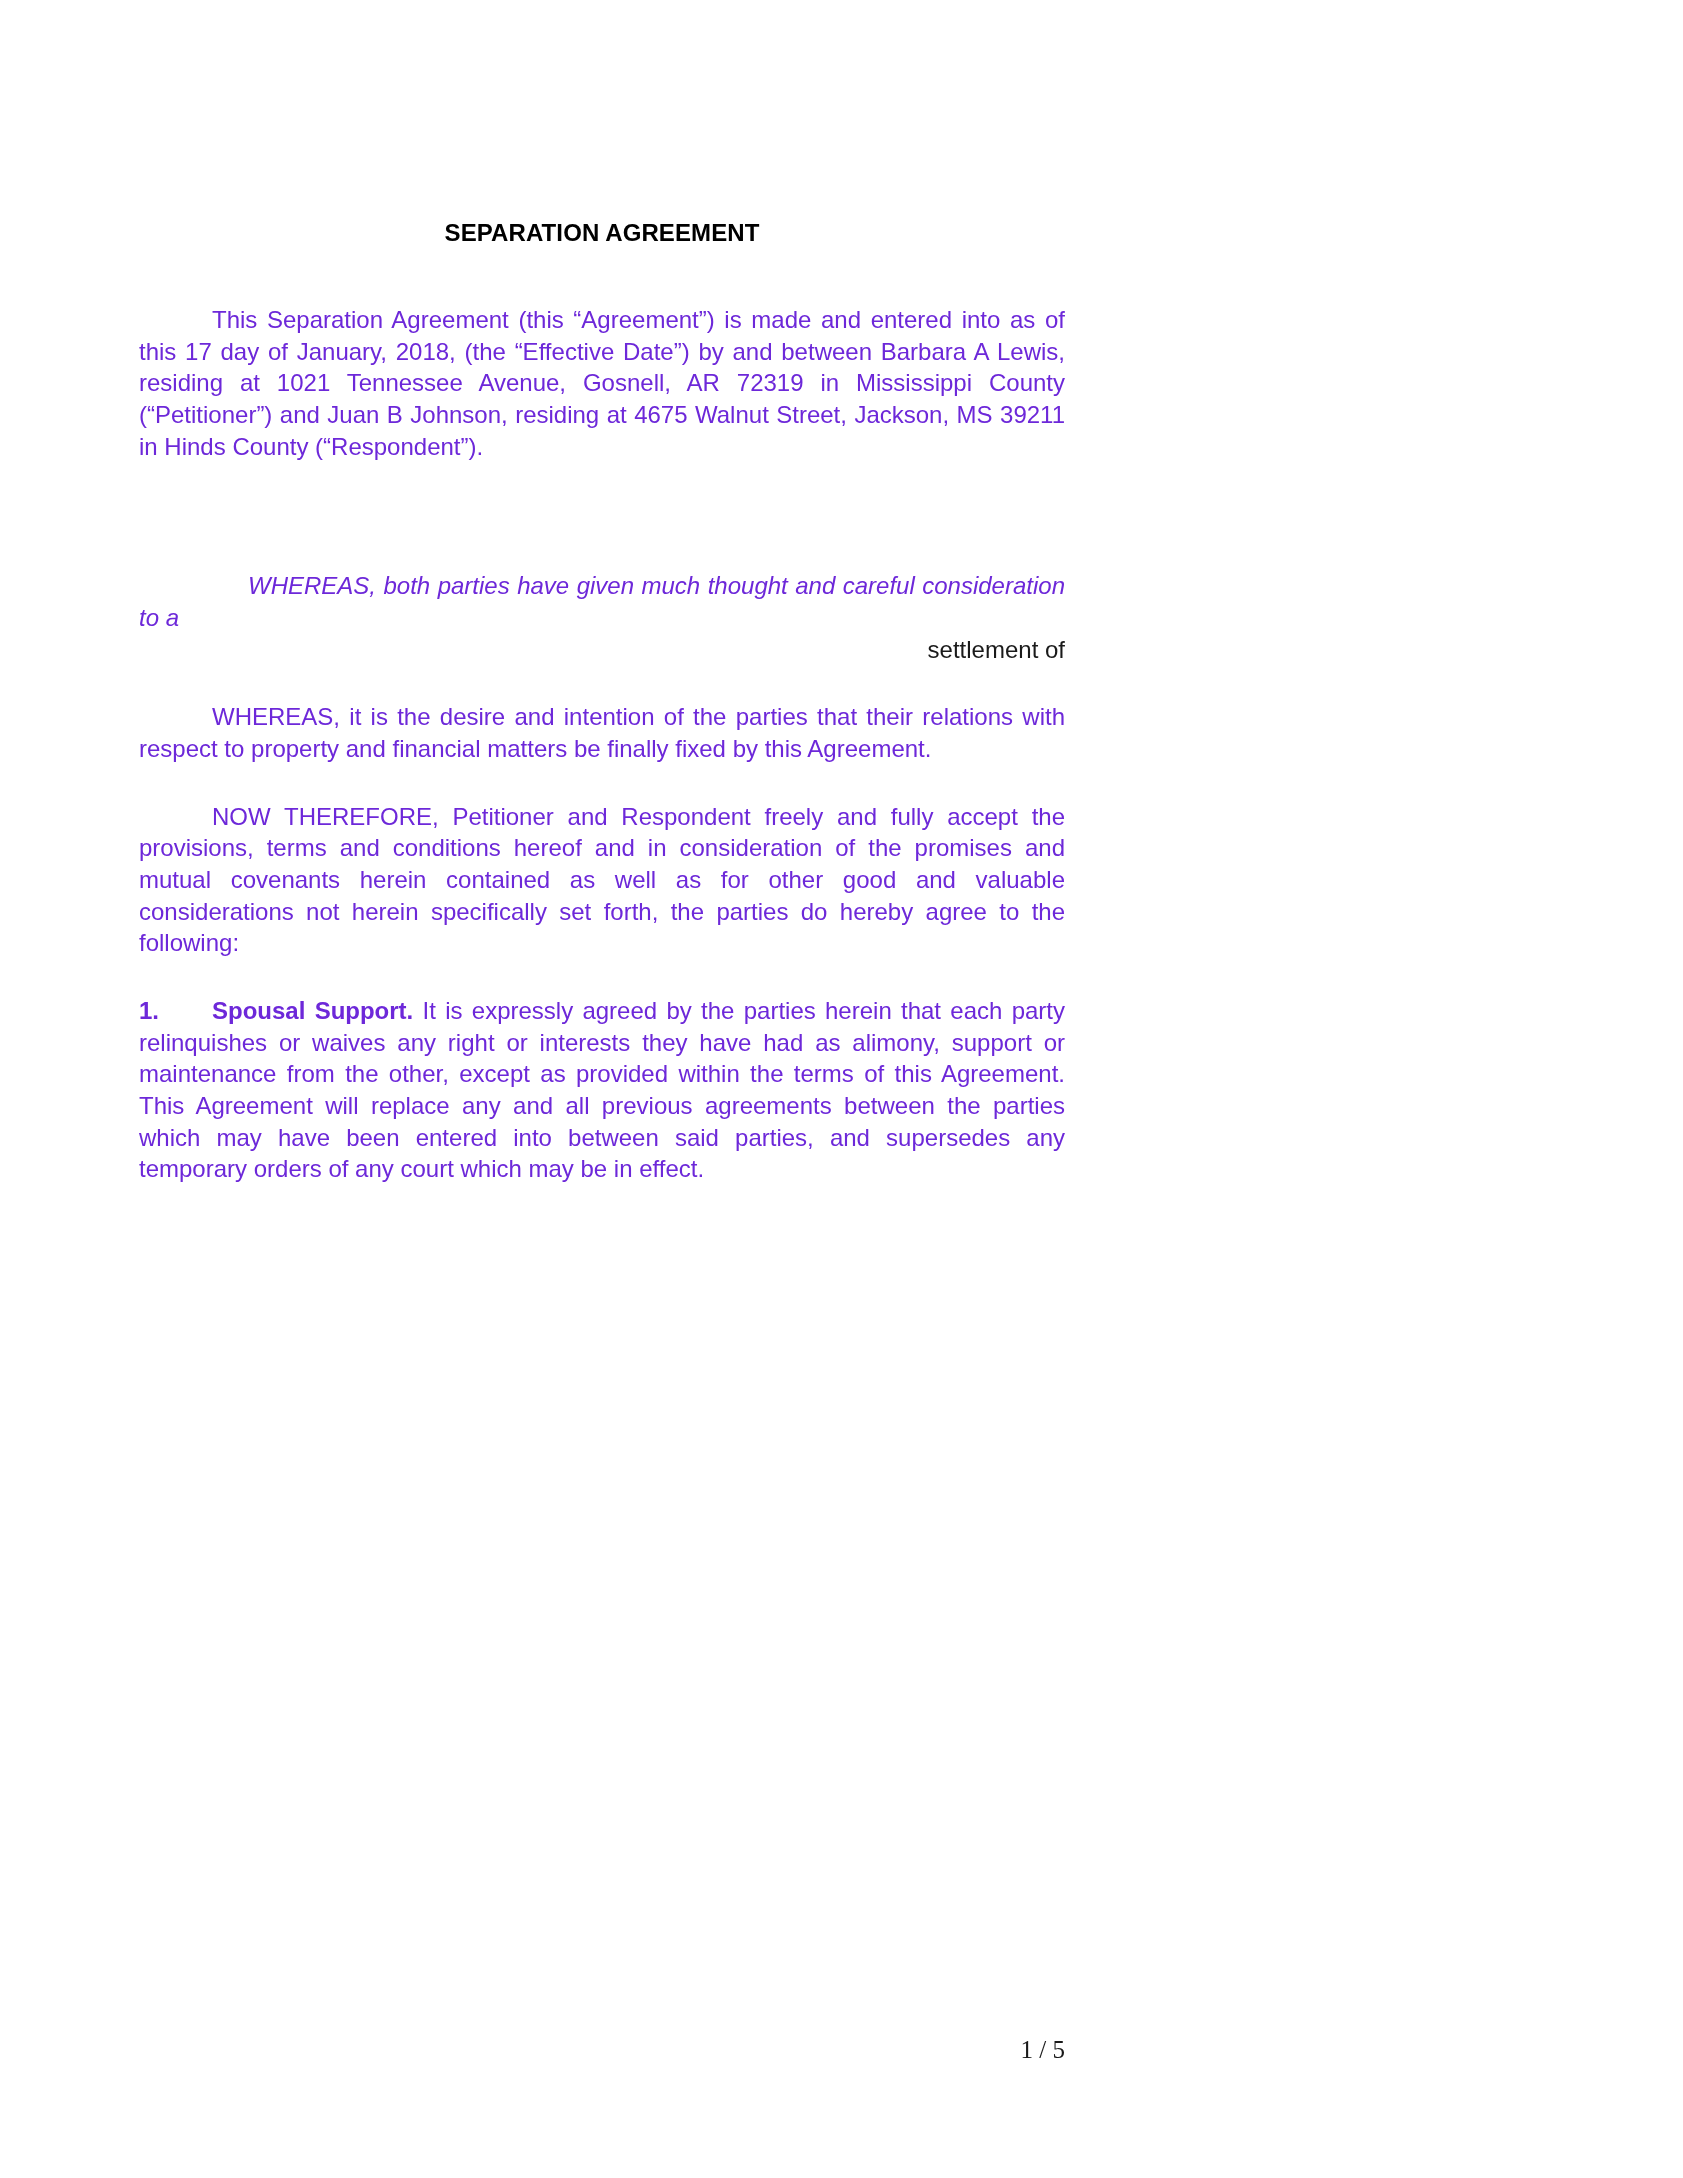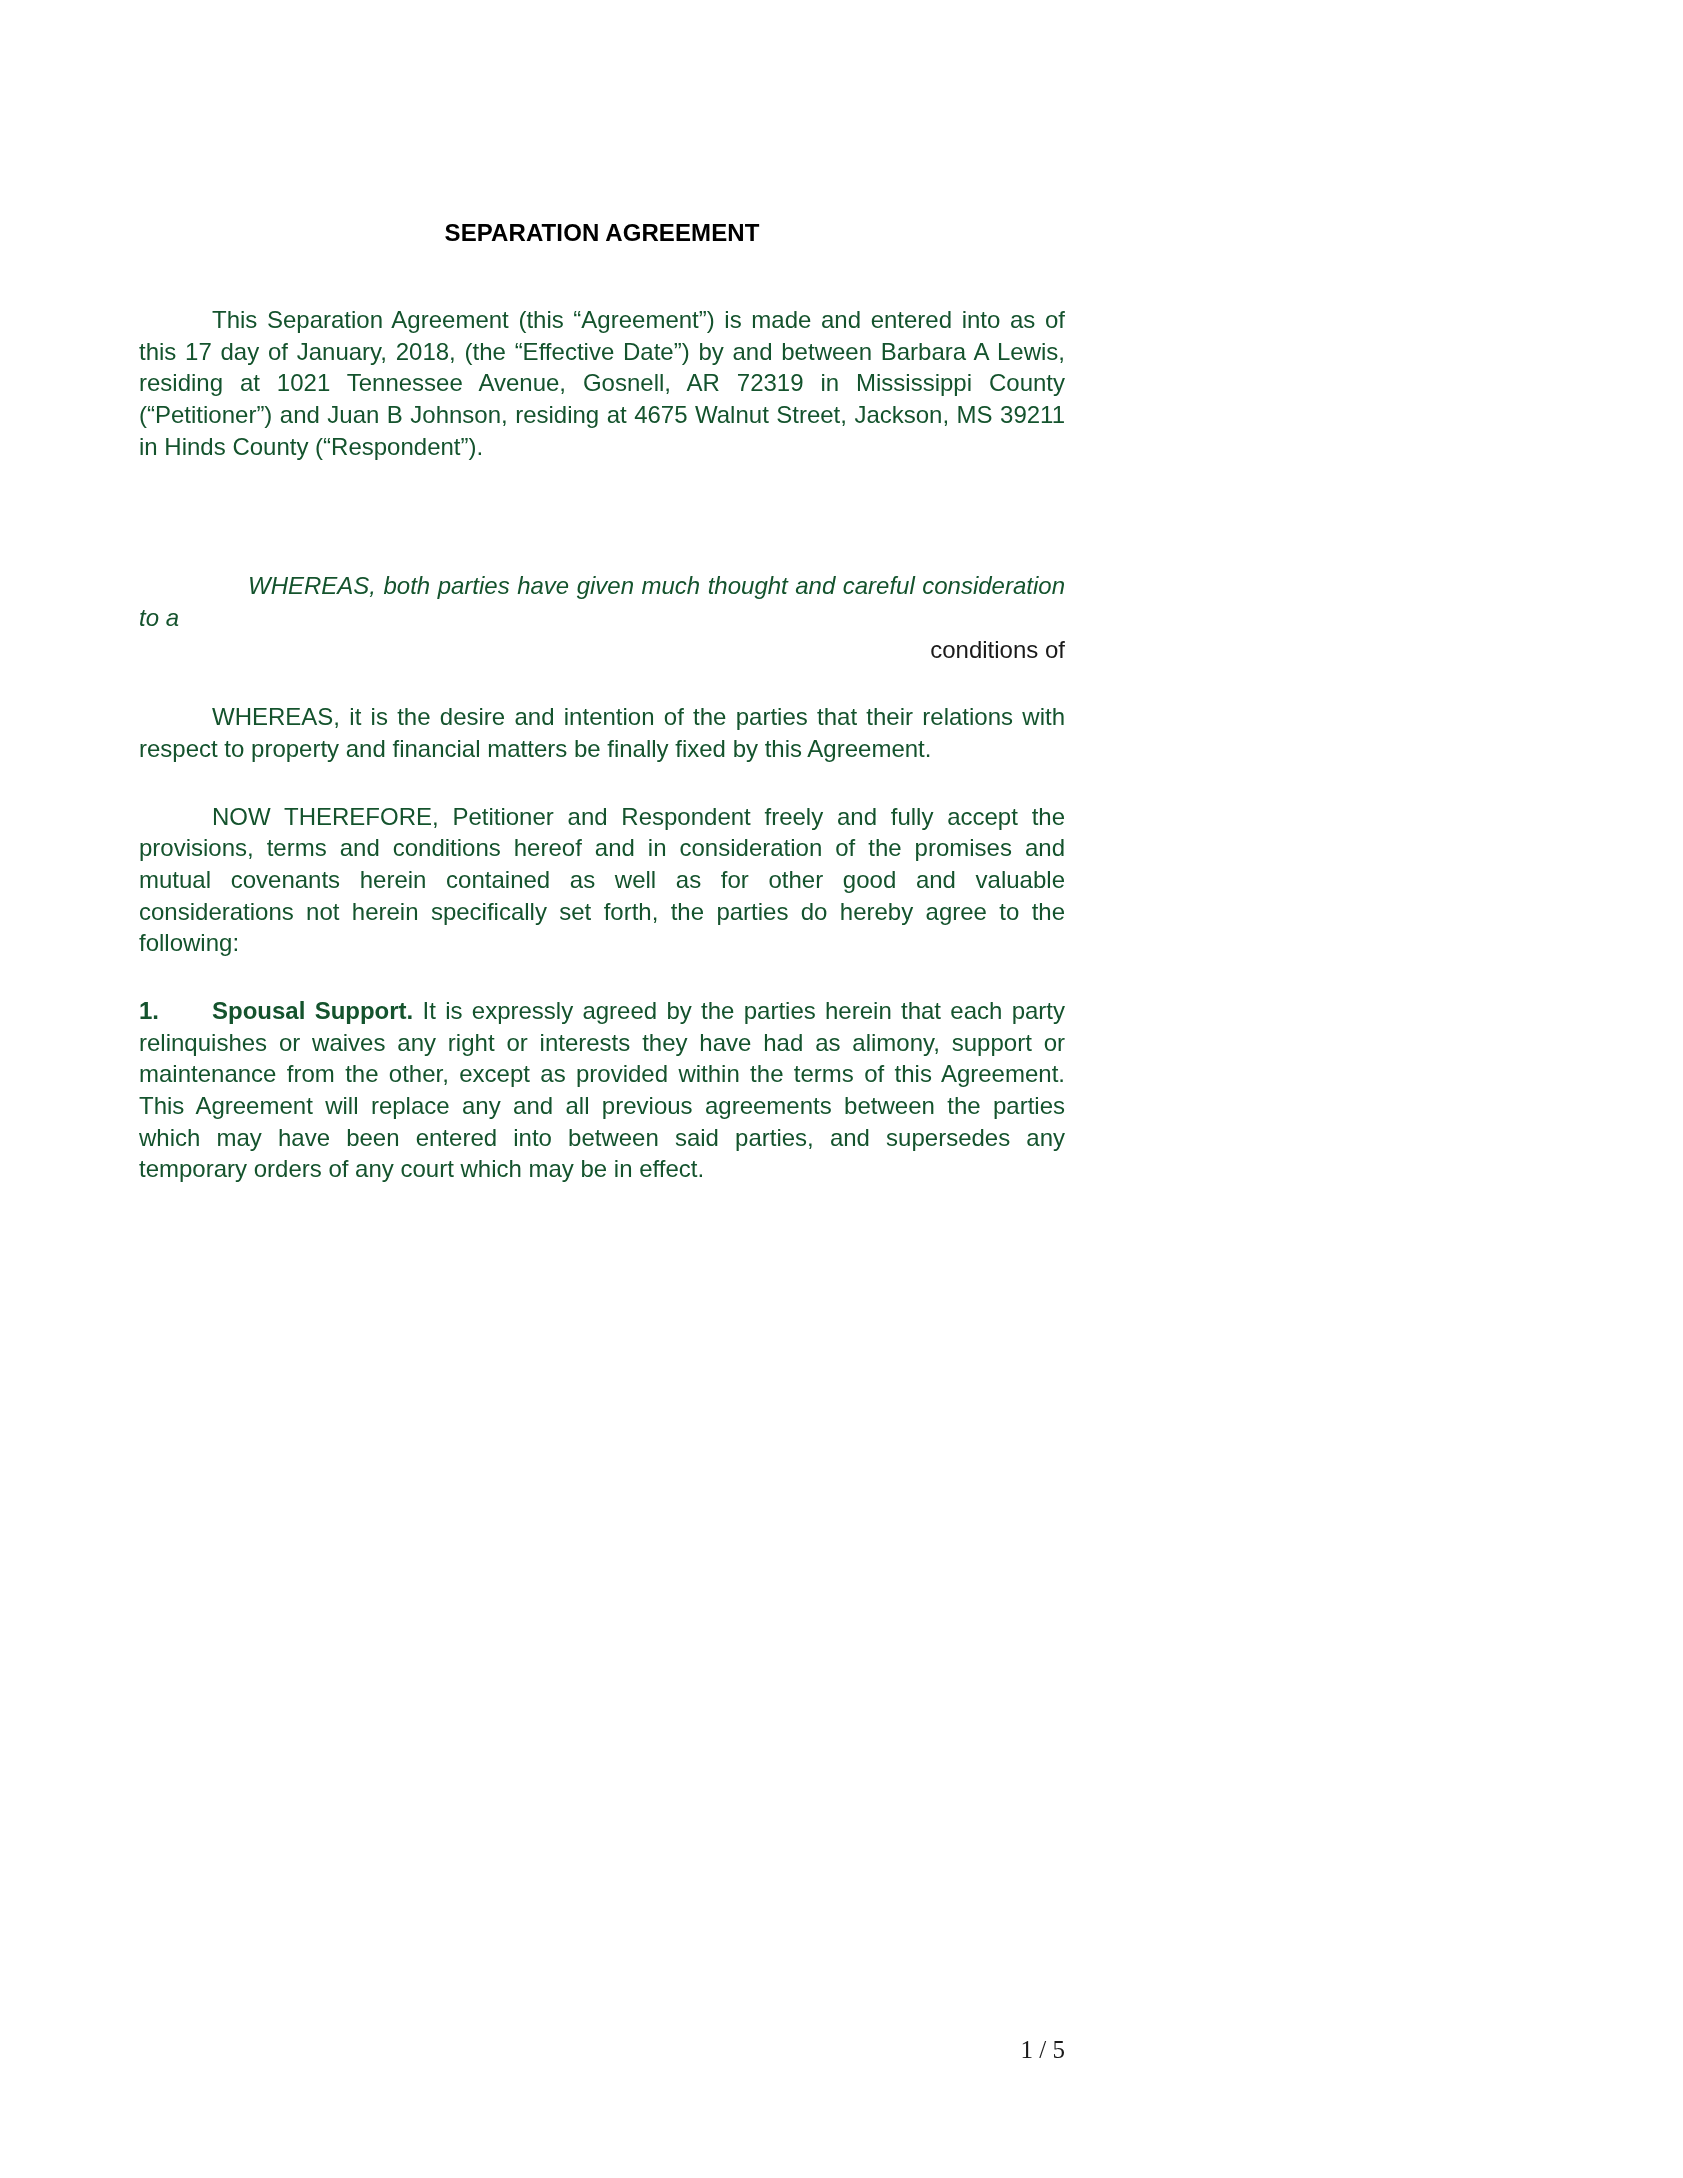--- a/index.html
+++ b/index.html
@@ -39,21 +39,21 @@
     font-size: 24px;
     color: #000000;
     letter-spacing: 0.1px;
     margin: 0;
     padding-top: 203px;
   }
   p.body-par {
     font-family: "Liberation Sans", sans-serif;
     font-size: 24px;
     line-height: 1.32;
-    color: #14532d;
+    color: #6d28d9;
     text-align: justify;
     text-justify: inter-word;
     margin: 0;
     hyphens: none;
   }
   p.indent { text-indent: 73px; }
   p.indent-wide { text-indent: 109px; font-style: italic; }
   .gap-lg { height: 57px; }
   .gap-md { height: 36px; }
   .no-just { text-align: left; }
@@ -96,21 +96,21 @@
 
       <div class="gap-md"></div>
 
 
       <div class="gap-md"></div>
 
 
       <div class="gap-md"></div>
 
       <p class="body-par indent-wide no-just">WHEREAS, both parties have given much thought and careful consideration to a</p>
-      <p class="right-line">conditions of</p>
+      <p class="right-line">settlement of</p>
 
       <div class="gap-md"></div>
 
       <p class="body-par indent">WHEREAS, it is the desire and intention of the parties that their relations with respect to property and financial matters be finally fixed by this Agreement.</p>
 
       <div class="gap-md"></div>
 
       <p class="body-par indent no-just">NOW THEREFORE, Petitioner and Respondent freely and fully accept the provisions, terms and conditions hereof and in consideration of the promises and mutual covenants herein contained as well as for other good and valuable considerations not herein specifically set forth, the parties do hereby agree to the following:</p>
 
       <div class="gap-md"></div>

